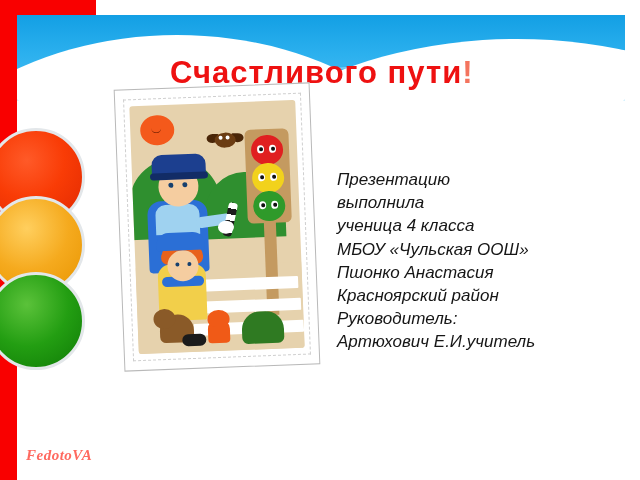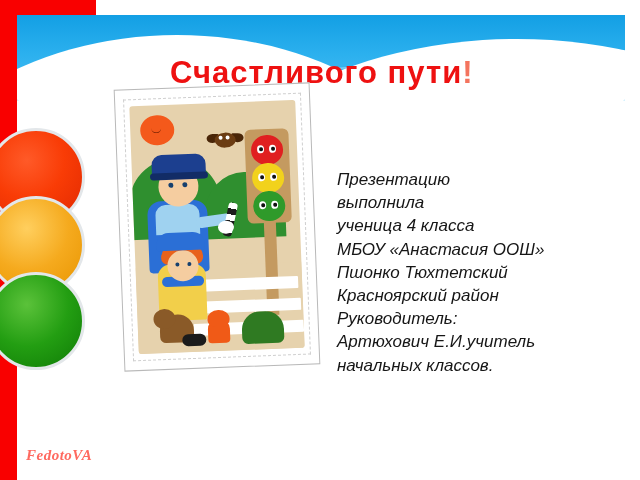--- a/index.html
+++ b/index.html
@@ -463,23 +463,22 @@
         <div class="pz bush"></div>
 
       </div>
     </div>
   </div>
 
   <div class="body-text">
     <div class="ln">Презентацию</div>
     <div class="ln">выполнила</div>
     <div class="ln">ученица 4 класса</div>
-    <div class="ln">МБОУ «Анастасия ООШ»</div>
-    <div class="ln">Пшонко Тюхтетский</div>
+    <div class="ln">МБОУ «Чульская ООШ»</div>
+    <div class="ln">Пшонко Анастасия</div>
     <div class="ln">Красноярский район</div>
     <div class="ln">Руководитель:</div>
     <div class="ln"> Артюхович Е.И.учитель</div>
-    <div class="ln">начальных классов.</div>
   </div>
 
   <div class="watermark">FedotoVA</div>
 
 </div>
 
 </body></html>

